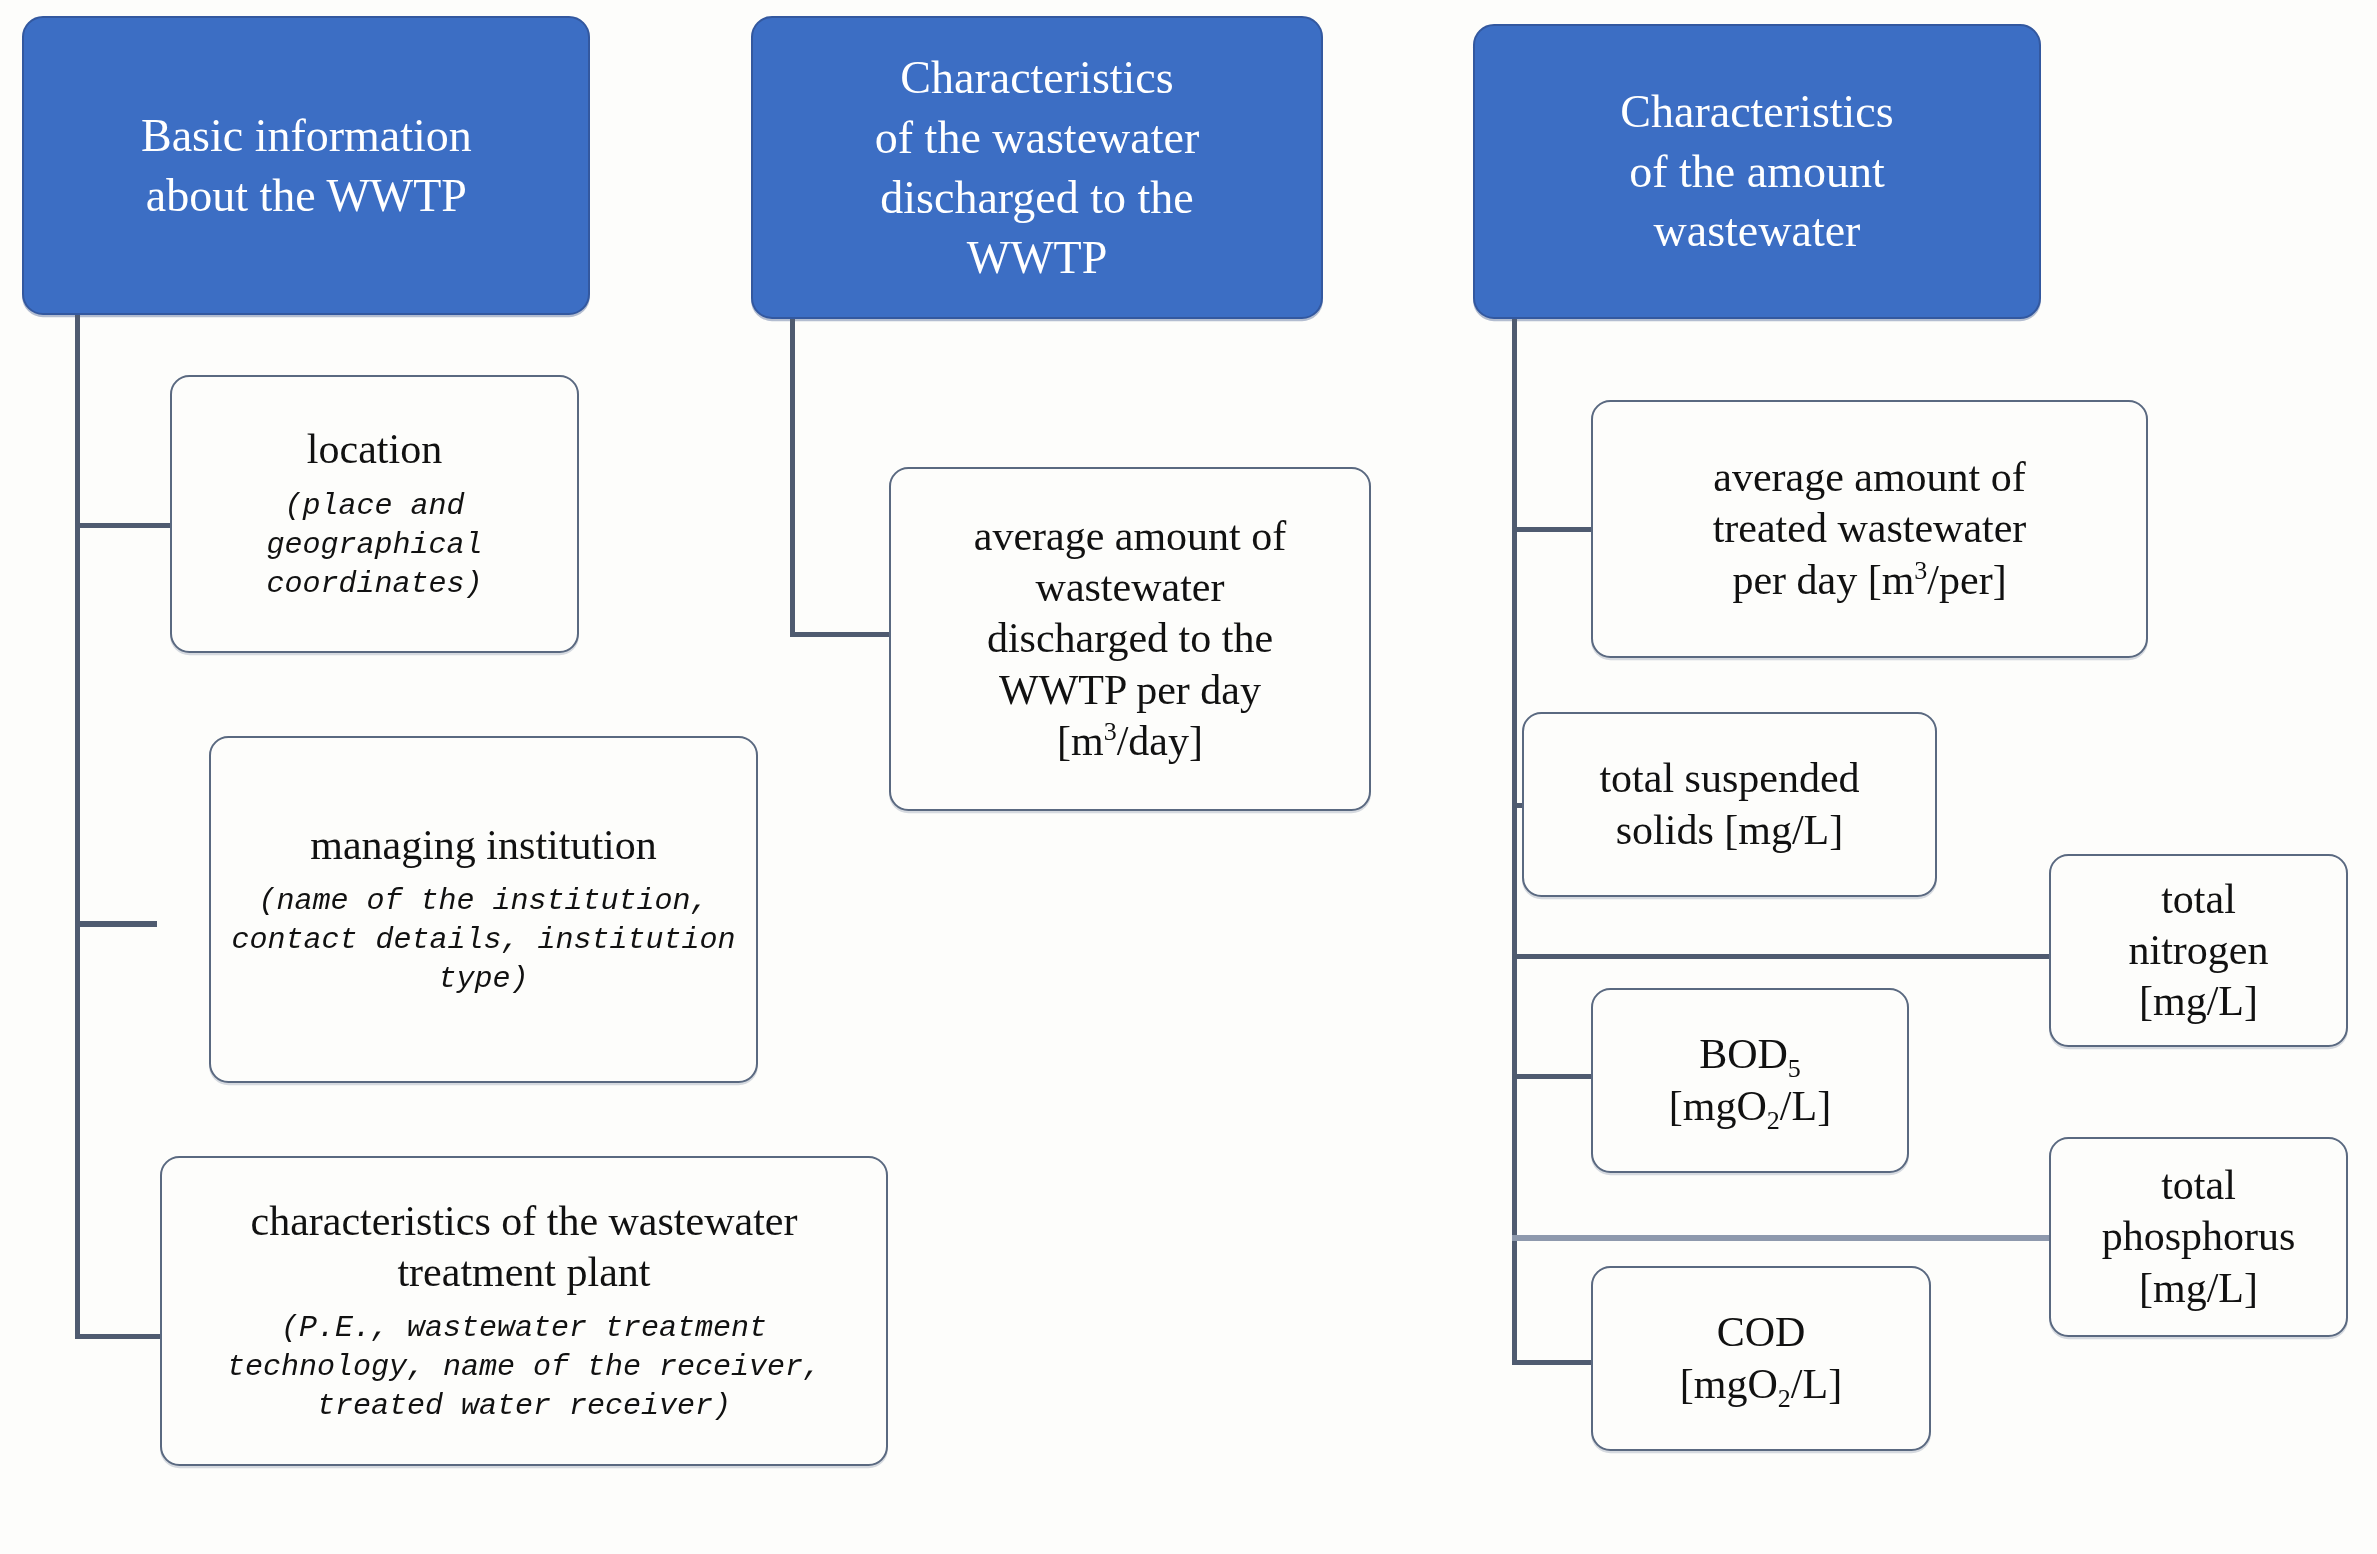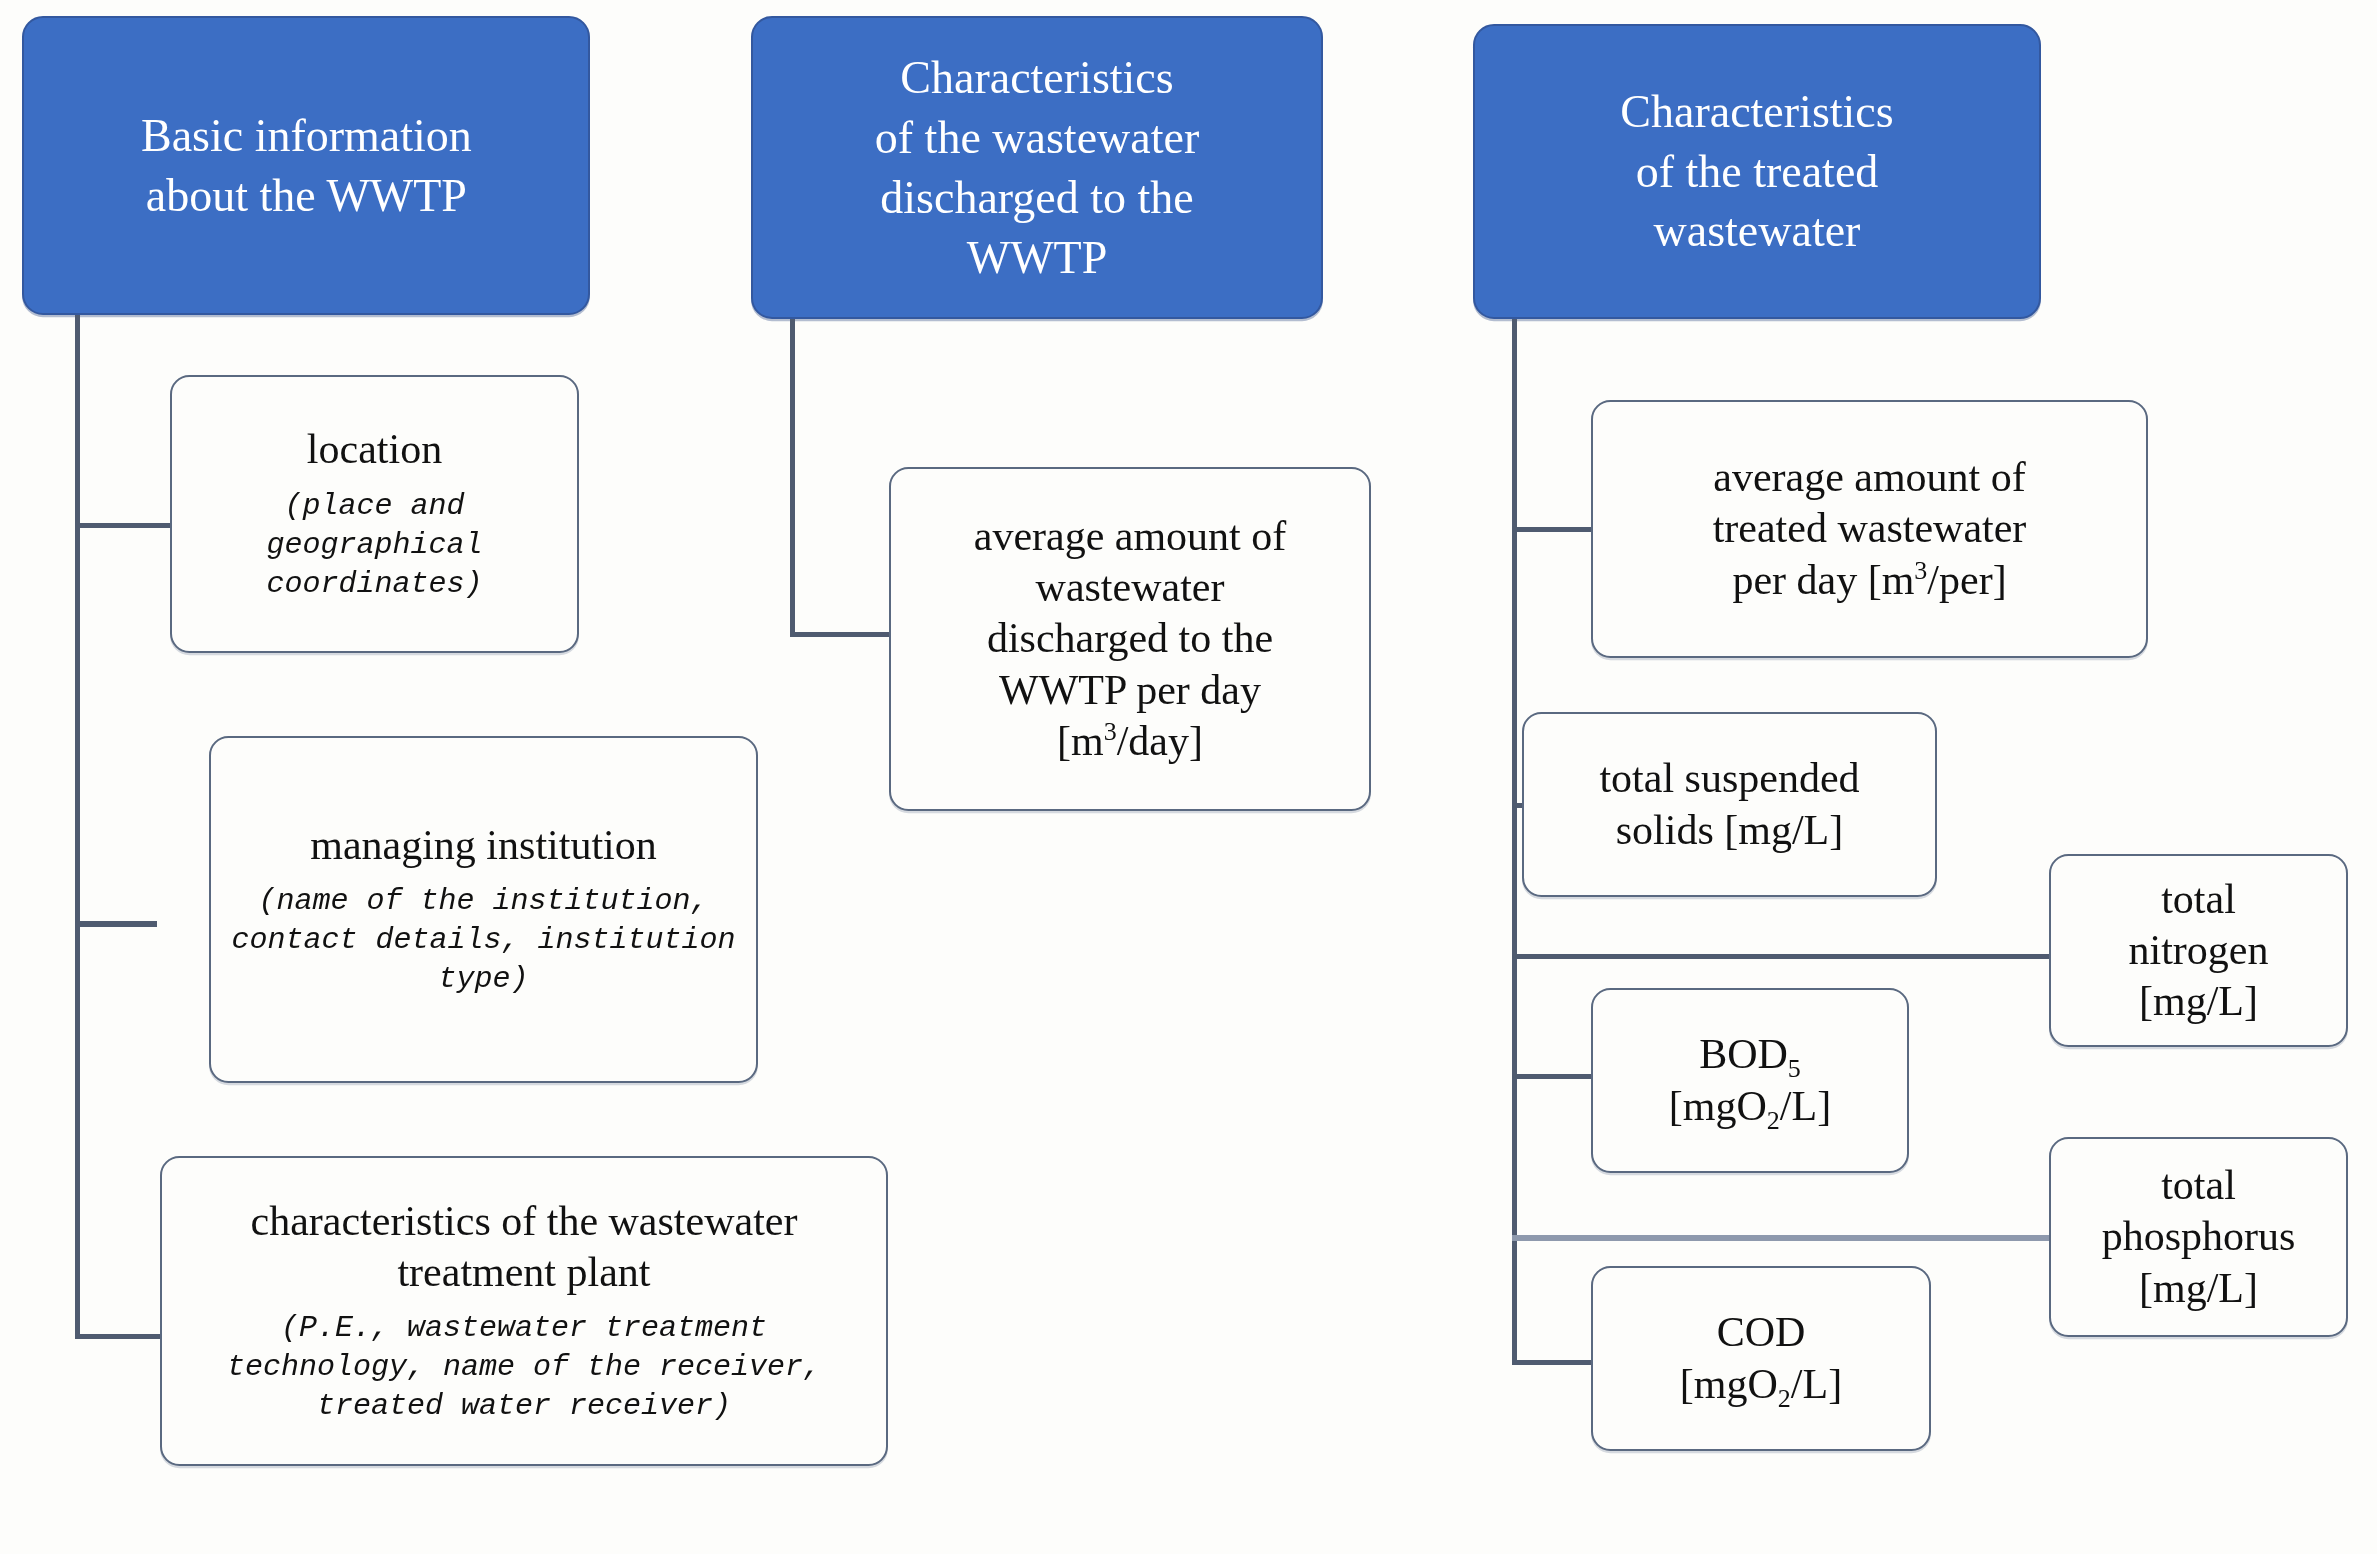--- a/index.html
+++ b/index.html
@@ -121,21 +121,21 @@
       <span>wastewater</span><br>
       <span>discharged to the</span><br>
       <span>WWTP per day</span><br>
       <span><span>[m</span><sup>3</sup><span>/day]</span></span>
     </span>
   </div>
 
   <div class="hdr" style="left:1473px; top:24px; width:568px; height:295px; font-size:46px;">
     <div>
       <div>Characteristics</div>
-      <div>of the treated</div>
+      <div>of the amount</div>
       <div>wastewater</div>
     </div>
   </div>
 
   <div class="vline" style="left:1512px; top:319px; width:5.2px; height:1046px;"></div>
 
   <div class="hline" style="left:1512px; top:527px; width:82px; height:4.5px;"></div>
   <div class="hline" style="left:1512px; top:803px; width:82px; height:4.5px;"></div>
   <div class="hline" style="left:1512px; top:954px; width:542px; height:5.2px;"></div>
   <div class="hline" style="left:1512px; top:1074px; width:82px; height:4.5px;"></div>

